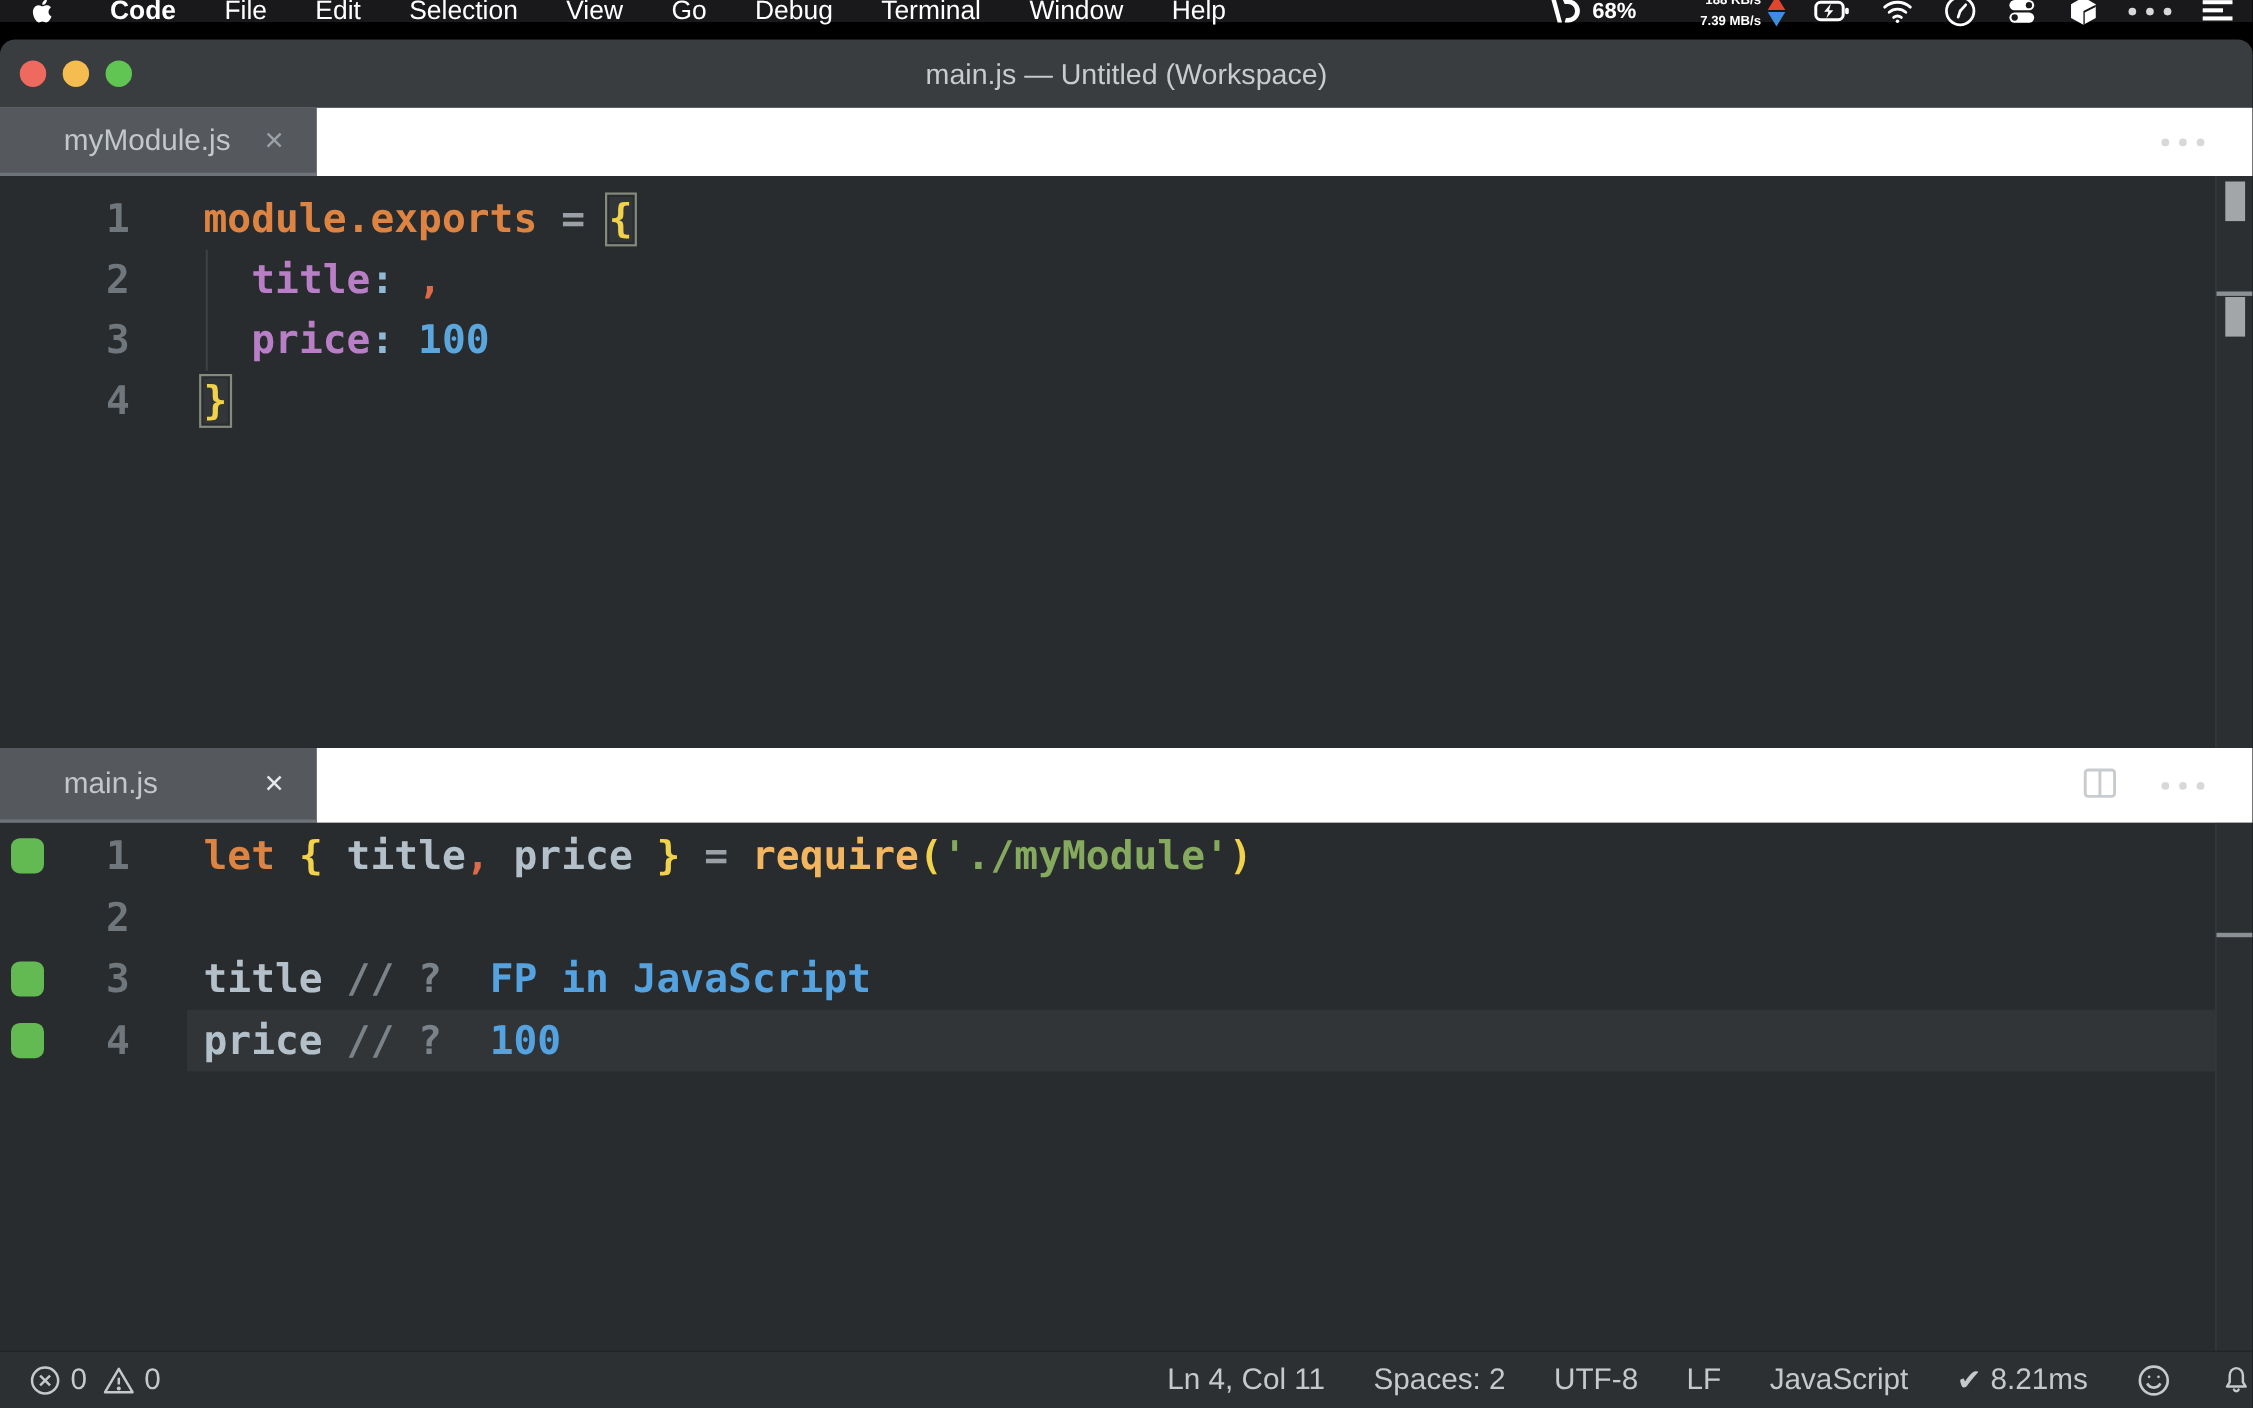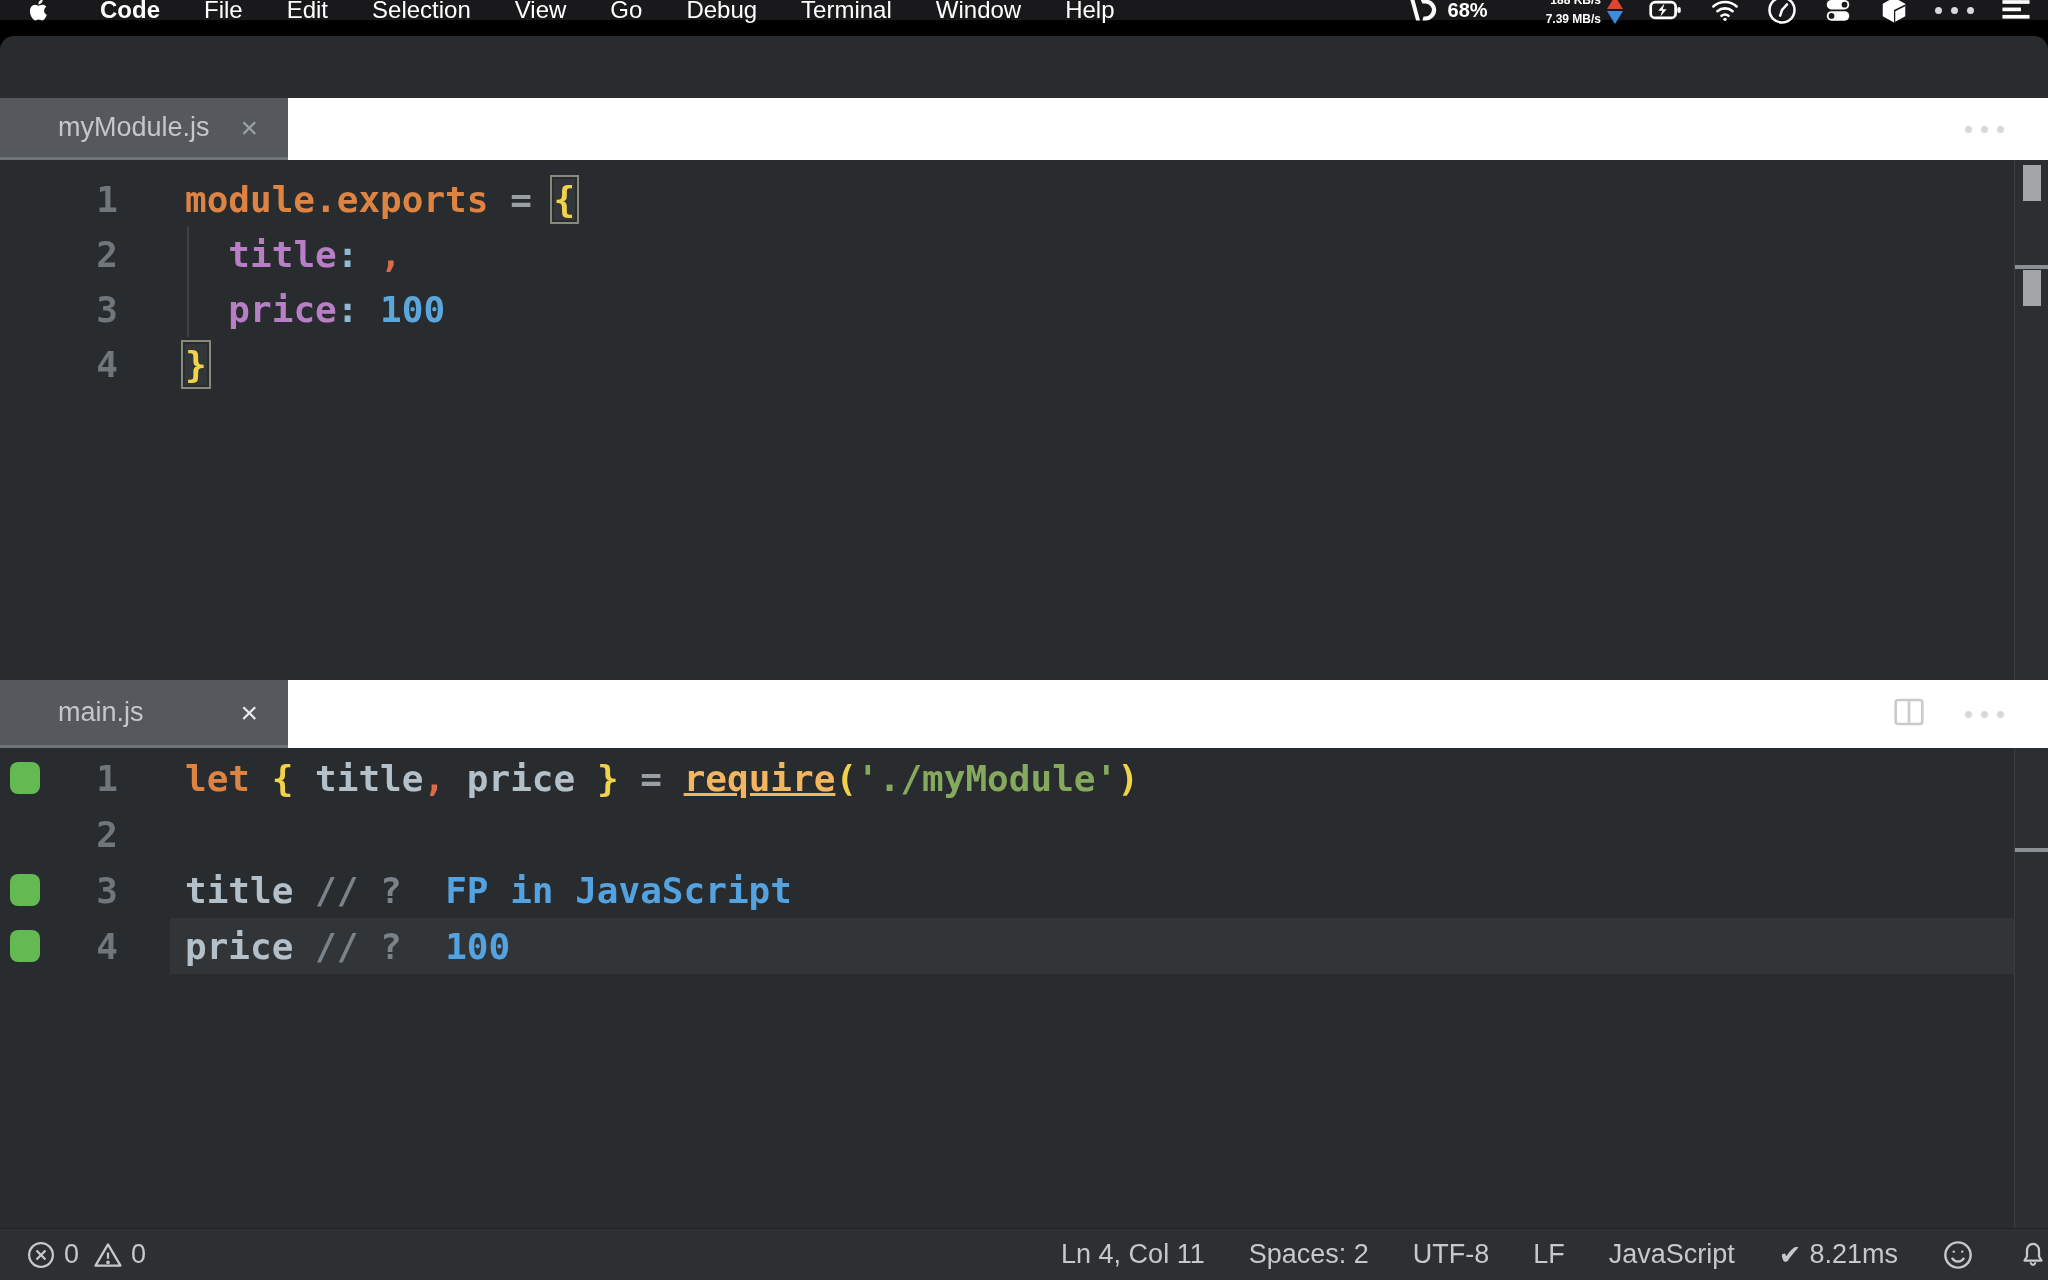--- a/index.html
+++ b/index.html
@@ -56,21 +56,21 @@
   .line { position:relative; }
   .line.current::before { content:""; position:absolute; left:170px; right:34px; top:0; bottom:0; background:#313538; }
   .lnum { position:absolute; left:0; top:0; bottom:0; width:118px; text-align:right;
           color:#6f767c; display:flex; align-items:center; justify-content:flex-end; }
   .ltext { position:absolute; left:185px; top:0; bottom:0; white-space:pre; display:flex; align-items:center; }
   .cov { position:absolute; left:10px; top:50%; margin-top:-16px; width:30px; height:32px; border-radius:8px; background:#64ba52; }
   .indent-guide { position:absolute; left:187px; top:67px; height:110px; width:2px; background:#3d4144; }
 
   
   .tk-kw    { color:#de8443; }
-  .tk-fn    { color:#f2b660;text-decoration:underline; }
+  .tk-fn    { color:#f2b660; }
   .tk-op    { color:#9aa0a6; }
   .tk-br    { color:#f0d24b; }
   .tk-key   { color:#b97fc6; }
   .tk-colon { color:#90b9d6; }
   .tk-str   { color:#85a95f; }
   .tk-comma { color:#dd6b4b; }
   .tk-num   { color:#5ba7dd; }
   .tk-id    { color:#b3c0ca; }
   .tk-cmt   { color:#7b838a; }
   .tk-val   { color:#54a3e0; }
@@ -178,20 +178,26 @@
           <rect x="2" y="4" width="22" height="3"></rect>
           <rect x="2" y="10" width="15" height="3"></rect>
           <rect x="2" y="16" width="22" height="3"></rect>
         </svg>
       </span>
     </div>
   </div>
 
   <div class="window">
 
+    <div class="titlebar">
+      <span class="tl close"></span>
+      <span class="tl min"></span>
+      <span class="tl max"></span>
+      <div class="title">main.js — Untitled (Workspace)</div>
+    </div>
 
     <div class="tabbar top">
       <div class="tab">
         <span class="label">myModule.js</span>
         <span class="x-icon">×</span>
       </div>
       <div class="bar-actions">
         <span class="dots-icon">
             <i></i>
             <i></i>

